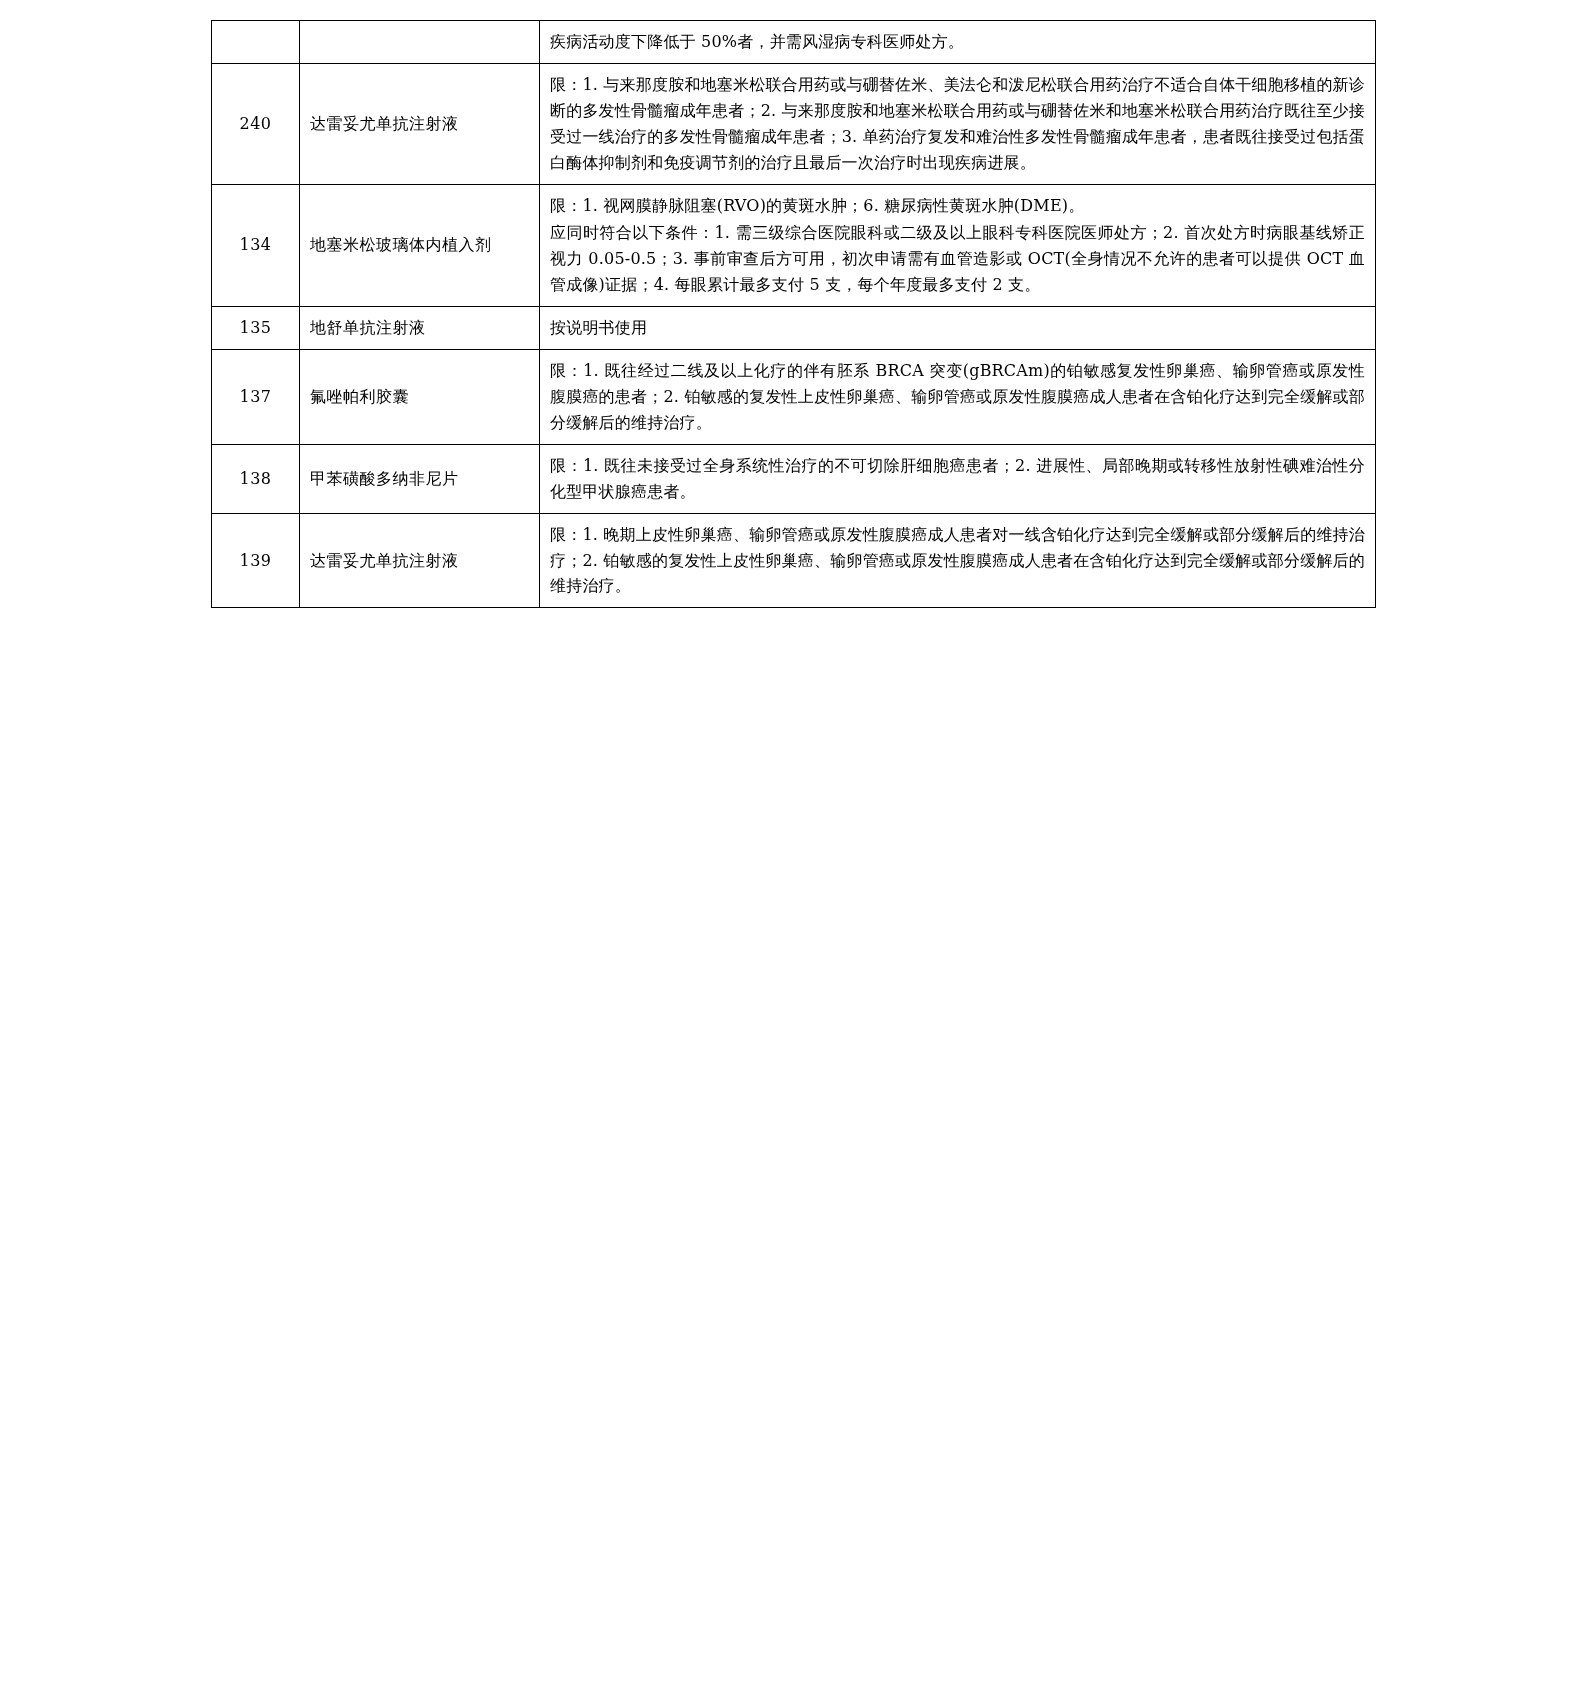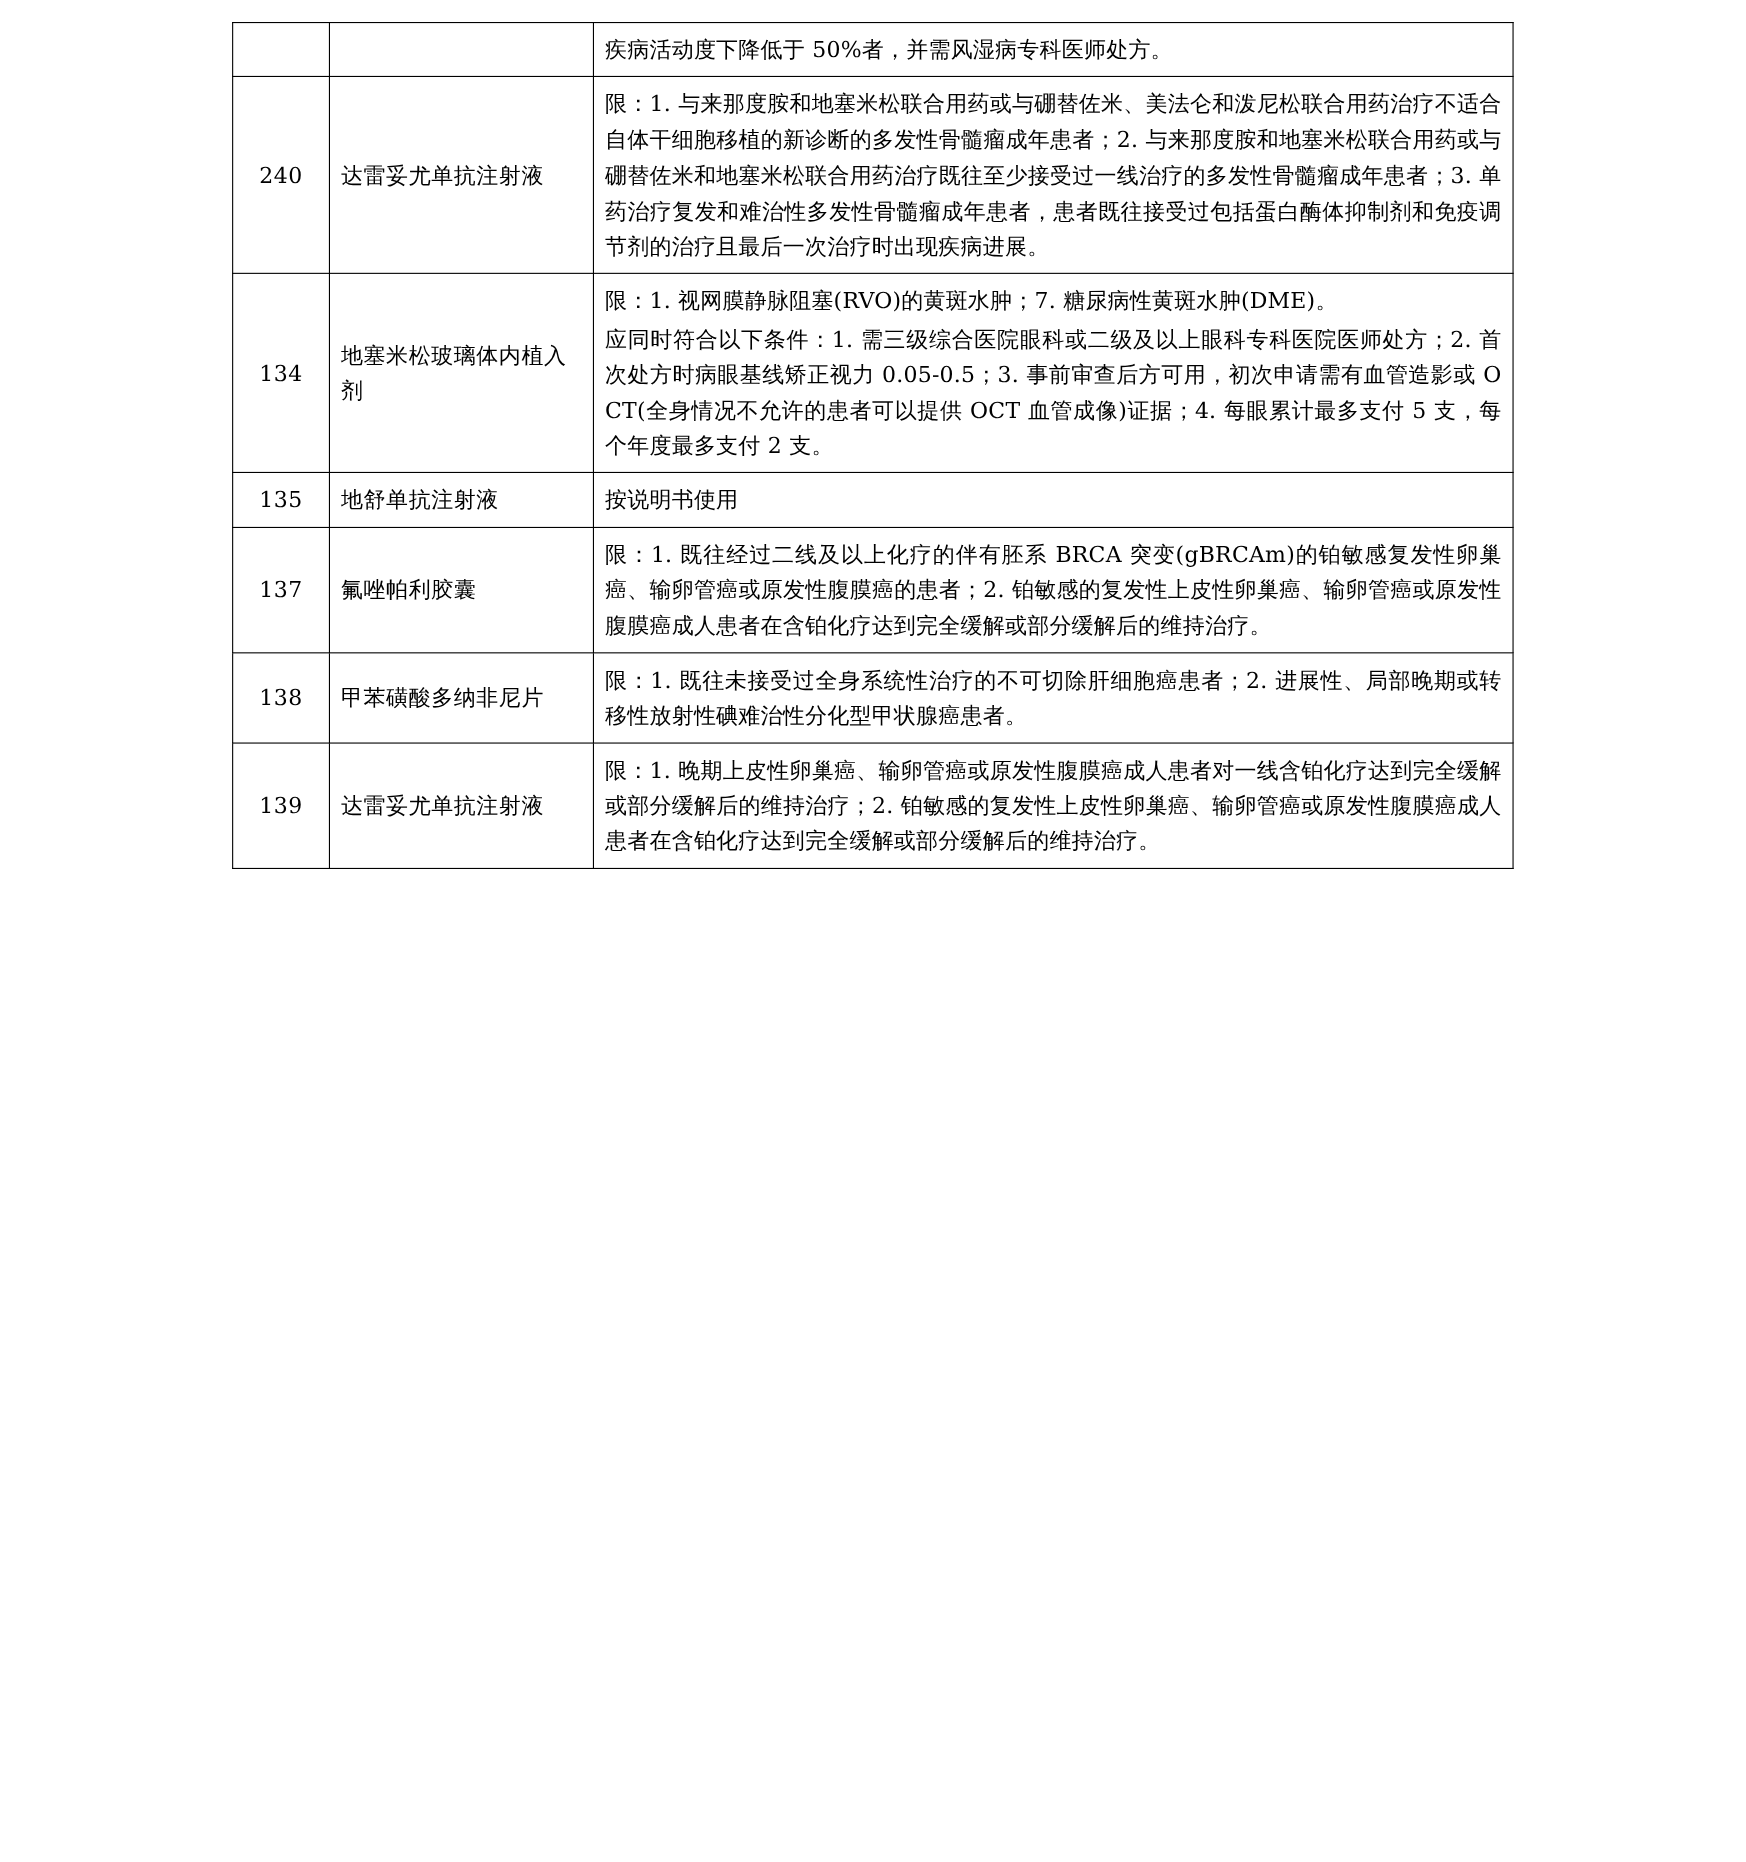--- a/index.html
+++ b/index.html
@@ -23,21 +23,21 @@
   table.drug-table {
     border-collapse: collapse;
     width: 1164px;
     margin: 0 auto;
     table-layout: fixed;
   }
   table.drug-table td {
     border: 1px solid #000000;
     vertical-align: middle;
     padding: 8px 10px;
-    font-size: 20px;
+    font-size: 16px;
     line-height: 1.62;
     word-break: break-all;
   }
   col.c-num { width: 88px; }
   col.c-name { width: 240px; }
   col.c-desc { width: 836px; }
 
   td.num {
     text-align: center;
     font-size: 21px;
@@ -94,21 +94,21 @@
         <td class="desc">
           <p>限：1. 与来那度胺和地塞米松联合用药或与硼替佐米、美法仑和泼尼松联合用药治疗不适合自体干细胞移植的新诊断的多发性骨髓瘤成年患者；2. 与来那度胺和地塞米松联合用药或与硼替佐米和地塞米松联合用药治疗既往至少接受过一线治疗的多发性骨髓瘤成年患者；3. 单药治疗复发和难治性多发性骨髓瘤成年患者，患者既往接受过包括蛋白酶体抑制剂和免疫调节剂的治疗且最后一次治疗时出现疾病进展。</p>
         </td>
       </tr>
 
 
       <tr class="tall">
         <td class="num">134</td>
         <td class="name">地塞米松玻璃体内植入剂</td>
         <td class="desc">
-          <p>限：1. 视网膜静脉阻塞(RVO)的黄斑水肿；7. 糖尿病性黄斑水肿(DME)。</p>
+          <p>限：1. 视网膜静脉阻塞(RVO)的黄斑水肿；6. 糖尿病性黄斑水肿(DME)。</p>
           <p>应同时符合以下条件：1. 需三级综合医院眼科或二级及以上眼科专科医院医师处方；2. 首次处方时病眼基线矫正视力 0.05-0.5；3. 事前审查后方可用，初次申请需有血管造影或 OCT(全身情况不允许的患者可以提供 OCT 血管成像)证据；4. 每眼累计最多支付 5 支，每个年度最多支付 2 支。</p>
         </td>
       </tr>
 
       <tr>
         <td class="num">135</td>
         <td class="name">地舒单抗注射液</td>
         <td class="desc">
           <p>按说明书使用</p>
         </td>

